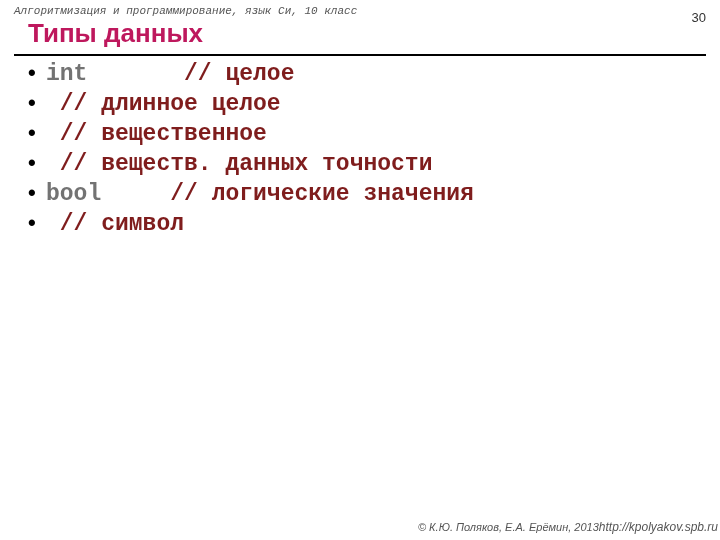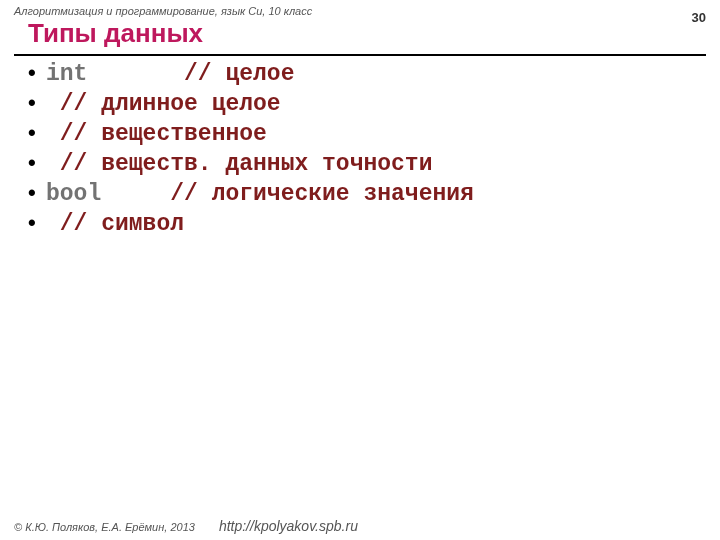--- a/index.html
+++ b/index.html
@@ -27,26 +27,26 @@
     display: flex;
     justify-content: space-between;
     align-items: center;
     padding: 2px 14px 0 14px;
     box-sizing: border-box;
   }
   .course-title {
     font-size: 11px;
     font-style: italic;
     color: #555;
-    font-family: Liberation Sans, sans-serif;
+    font-family: Liberation Mono, monospace;
     text-align: center;
   }
   .page-number {
     font-size: 13px;
-    font-weight: bold;
+    font-weight: normal;
     color: #333;
     font-family: Arial, sans-serif;
     margin-top: 12px;
   }
   .heading {
     position: absolute;
     top: 18px;
     left: 28px;
     font-size: 26px;
     font-weight: bold;
@@ -93,35 +93,34 @@
     font-weight: bold;
     color: #7f1d1d;
     white-space: pre;
   }
   .footer {
     position: absolute;
     bottom: 6px;
     left: 14px;
     right: 2px;
     display: flex;
-    justify-content: flex-start;
+    justify-content: flex-end;
     align-items: baseline;
   }
   .copyright {
     font-size: 11px;
     font-style: italic;
     color: #555;
     font-family: Arial, sans-serif;
   }
   .url {
-    font-size: 14px;
+    font-size: 12px;
     font-style: italic;
     color: #555;
     font-family: Arial, sans-serif;
-    margin-left: 24px;
   }
 </style>
 </head>
 <body>
 
 <div class="slide">
 
   <div class="header-bar">
     <span class="course-title">Алгоритмизация и программирование, язык Си, 10 класс</span>
     <span class="page-number">30</span>

